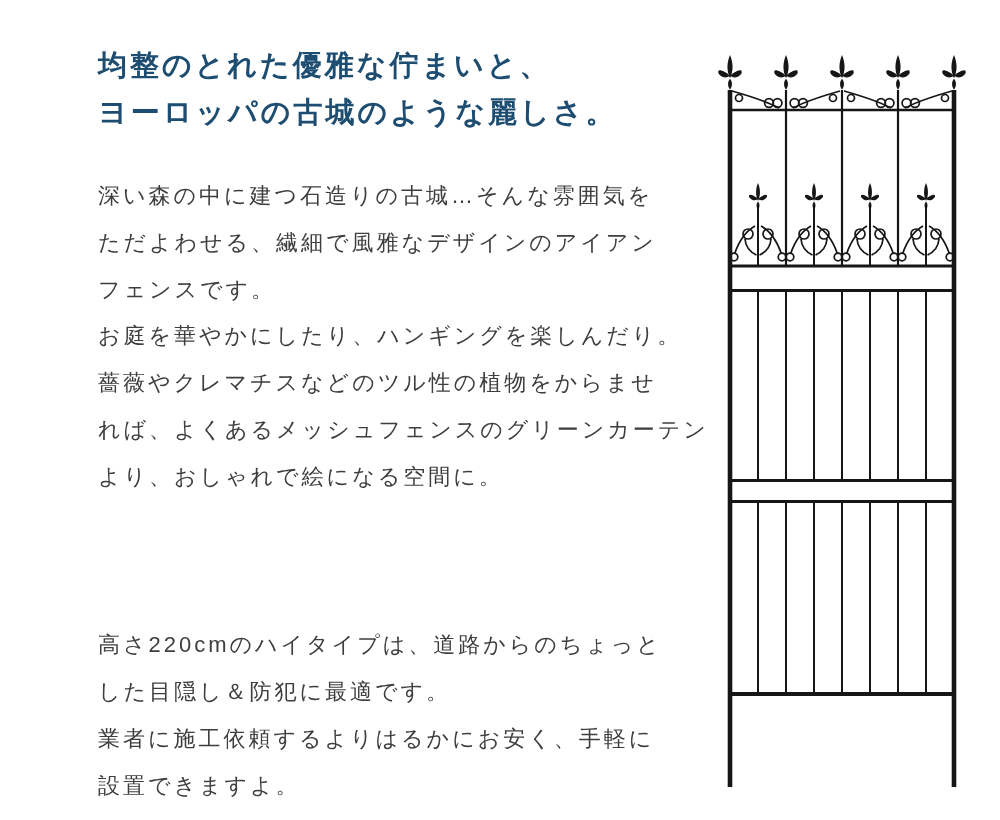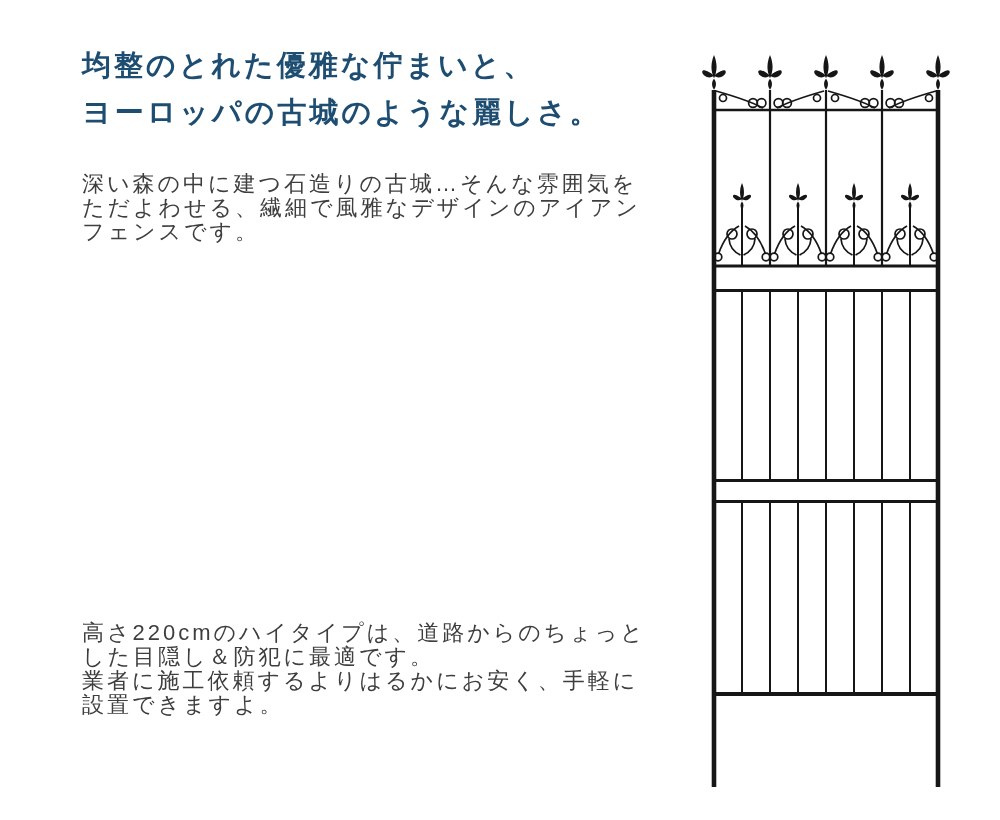--- a/index.html
+++ b/index.html
@@ -1,30 +1,30 @@
 <!DOCTYPE html>
 <html lang="ja" style="--bg: #ffffff; --heading-color: #1e4d72; --body-color: #3e3e3e;"><head>
 <meta charset="utf-8">
 <style>
   html,body{margin:0;padding:0;background:#fff;}
   body{
     width:1000px;height:820px;position:relative;overflow:hidden;
     font-family:"Liberation Sans","DejaVu Sans",sans-serif;
     -webkit-font-smoothing:antialiased;
   }
-  .page{position:absolute;inset:0;background:var(--bg,#fff);}
+  .page{position:absolute;inset:0;background:var(--bg,#fff);margin-left:16px;}
   .headline{
     position:absolute;left:82px;top:42px;margin:0;
     font-size:29px;font-weight:bold;line-height:47px;letter-spacing:3px;
     color:var(--heading-color,#1e4d72);
     white-space:pre-line;
   }
   .para{
     position:absolute;left:82px;margin:0;width:660px;
-    font-size:22px;font-weight:400;line-height:24px;letter-spacing:3px;
+    font-size:22px;font-weight:400;line-height:47px;letter-spacing:3px;
     color:var(--body-color,#3e3e3e);
     white-space:pre-line;
   }
   .para.p1{top:172px;}
   .para.p2{top:312px;}
   .para.p3{top:482px;}
   .para.p4{top:621px;}
   .fence-wrap{position:absolute;left:700px;top:50px;width:250px;height:745px;}
   .fence-wrap svg{display:block;width:250px;height:745px;}
 </style>
@@ -32,20 +32,24 @@
 <body>
 
 <div class="page">
 
   <h1 class="headline">均整のとれた優雅な佇まいと、
 ヨーロッパの古城のような麗しさ。</h1>
 
   <p class="para p1">深い森の中に建つ石造りの古城…そんな雰囲気を
 ただよわせる、繊細で風雅なデザインのアイアン
 フェンスです。</p>
+  <p class="para p2">お庭を華やかにしたり、ハンギングを楽しんだり。
+薔薇やクレマチスなどのツル性の植物をからませ
+れば、よくあるメッシュフェンスのグリーンカーテン
+より、おしゃれで絵になる空間に。</p>
   <p class="para p4">高さ220cmのハイタイプは、道路からのちょっと
 した目隠し＆防犯に最適です。
 業者に施工依頼するよりはるかにお安く、手軽に
 設置できますよ。</p>
 
   <div class="fence-wrap">
     <svg viewBox="0 0 250 745" xmlns="http://www.w3.org/2000/svg" aria-label="高さ220cm・幅71.5cmのアイアンフェンスのイラスト">
       <defs>
         <g id="finial">
           <path d="M0,-27 C2.6,-21 2.6,-14.5 0,-9 C-2.6,-14.5 -2.6,-21 0,-27 Z"></path>

